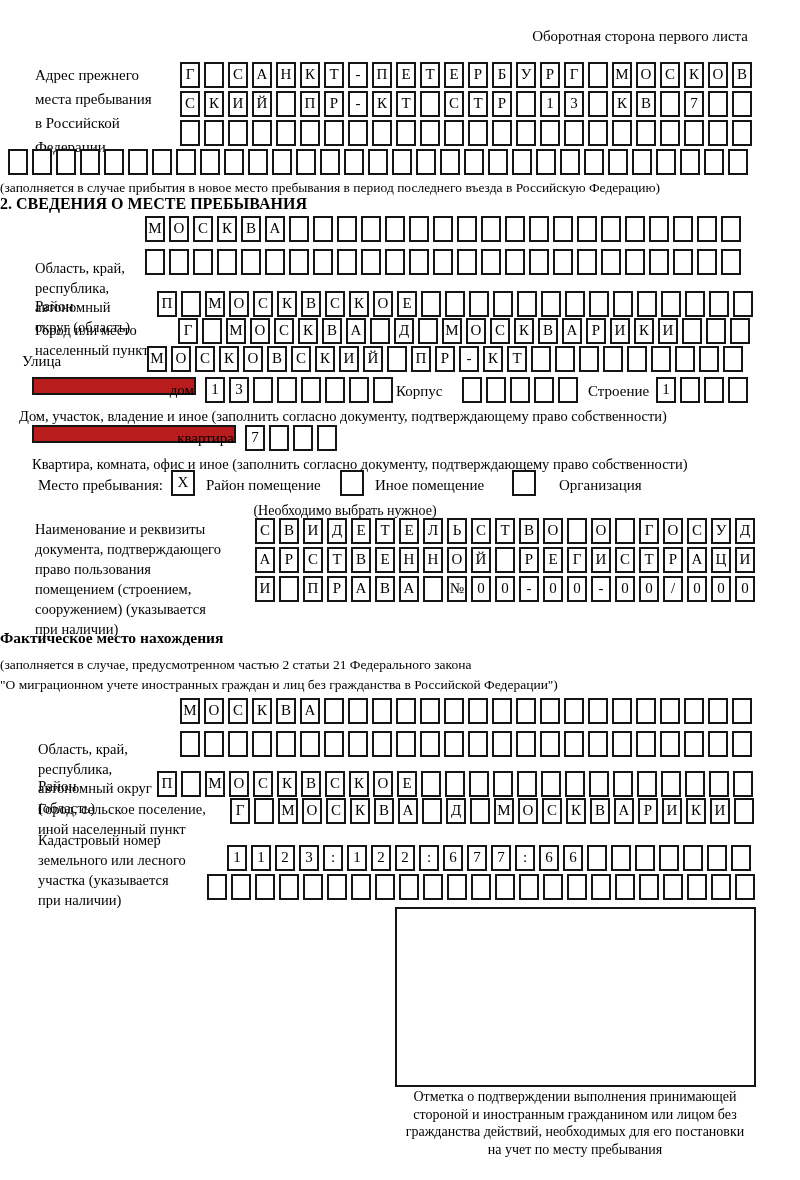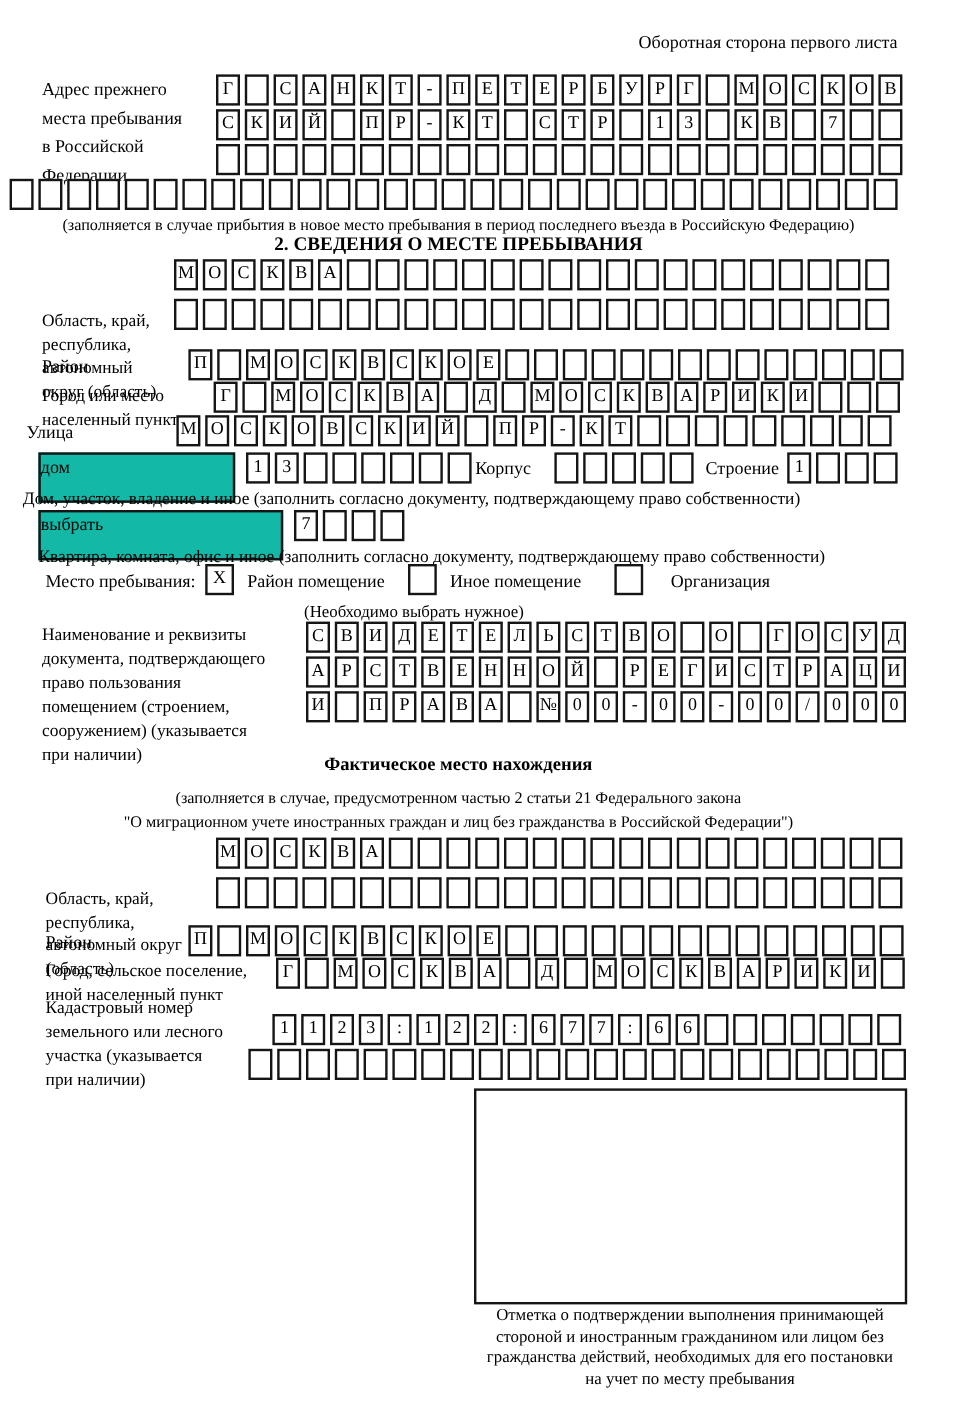--- a/index.html
+++ b/index.html
@@ -9,24 +9,24 @@
   .lbl{position:absolute;font-size:15px;line-height:24px;white-space:pre-line;}
   .lh20{line-height:20px;font-size:14.5px;}
   .lh19{line-height:19.5px;font-size:14.5px;margin-top:40px;}
   .row{position:absolute;white-space:nowrap;height:26px;}
   .cell{display:inline-block;box-sizing:border-box;width:20px;height:26px;
         border:2px solid #151515;margin-right:4px;background:#fff;
         font-size:15px;line-height:21px;text-align:center;vertical-align:top;}
   .cellabs{position:absolute;box-sizing:border-box;width:24px;height:26px;
         border:2px solid #151515;background:#fff;font-size:15px;line-height:21px;
         text-align:center;}
-  .bigbox{position:absolute;box-sizing:border-box;height:42px;border:2px solid #151515;
-        text-align:left;font-size:15px;line-height:22px;background:#14b8a6;}
+  .bigbox{position:absolute;box-sizing:border-box;height:18px;border:2px solid #151515;
+        text-align:right;font-size:15px;line-height:22px;background:#b91c1c;}
   .caption{position:absolute;font-size:13.5px;line-height:20px;white-space:pre-line;}
-  .center{left:0;width:724px;text-align:center;margin-left:20px;}
+  .center{left:0;width:724px;}
   .title{position:absolute;font-weight:bold;font-size:16px;}
   .stamp{position:absolute;border:2px solid #151515;background:#fff;}
 </style>
 </head>
 <body>
 
 <div class="lbl" style="top:24px;left:0;width:748px;text-align:right;">Оборотная сторона первого листа</div>
 
 <div class="lbl" style="top:63px;left:35px;">Адрес прежнего
 места пребывания
@@ -58,21 +58,21 @@
 <div class="row" style="top:346px;left:147px;"><span class="cell">М</span><span class="cell">О</span><span class="cell">С</span><span class="cell">К</span><span class="cell">О</span><span class="cell">В</span><span class="cell">С</span><span class="cell">К</span><span class="cell">И</span><span class="cell">Й</span><span class="cell"></span><span class="cell">П</span><span class="cell">Р</span><span class="cell">-</span><span class="cell">К</span><span class="cell">Т</span><span class="cell"></span><span class="cell"></span><span class="cell"></span><span class="cell"></span><span class="cell"></span><span class="cell"></span><span class="cell"></span><span class="cell"></span><span class="cell"></span></div>
 
 <div class="bigbox" style="top:377px;left:32px;width:164px;">дом</div>
 <div class="row" style="top:377px;left:205px;"><span class="cell">1</span><span class="cell">3</span><span class="cell"></span><span class="cell"></span><span class="cell"></span><span class="cell"></span><span class="cell"></span><span class="cell"></span></div>
 <div class="lbl" style="top:379px;left:396px;">Корпус</div>
 <div class="row" style="top:377px;left:462px;"><span class="cell"></span><span class="cell"></span><span class="cell"></span><span class="cell"></span><span class="cell"></span></div>
 <div class="lbl" style="top:379px;left:588px;">Строение</div>
 <div class="row" style="top:377px;left:656px;"><span class="cell">1</span><span class="cell"></span><span class="cell"></span><span class="cell"></span></div>
 <div class="caption" style="top:406px;left:19px;font-size:14.5px;">Дом, участок, владение и иное (заполнить согласно документу, подтверждающему право собственности)</div>
 
-<div class="bigbox" style="top:425px;left:32px;width:204px;">выбрать</div>
+<div class="bigbox" style="top:425px;left:32px;width:204px;">квартира</div>
 <div class="row" style="top:425px;left:245px;"><span class="cell">7</span><span class="cell"></span><span class="cell"></span><span class="cell"></span></div>
 <div class="caption" style="top:454px;left:32px;font-size:14.5px;">Квартира, комната, офис и иное (заполнить согласно документу, подтверждающему право собственности)</div>
 
 <div class="lbl" style="top:473px;left:38px;">Место пребывания:</div>
 <div class="cellabs" style="top:470px;left:171px;">X</div>
 <div class="lbl" style="top:473px;left:206px;">Район помещение</div>
 <div class="cellabs" style="top:470px;left:340px;"></div>
 <div class="lbl" style="top:473px;left:375px;">Иное помещение</div>
 <div class="cellabs" style="top:470px;left:512px;"></div>
 <div class="lbl" style="top:473px;left:559px;">Организация</div>

